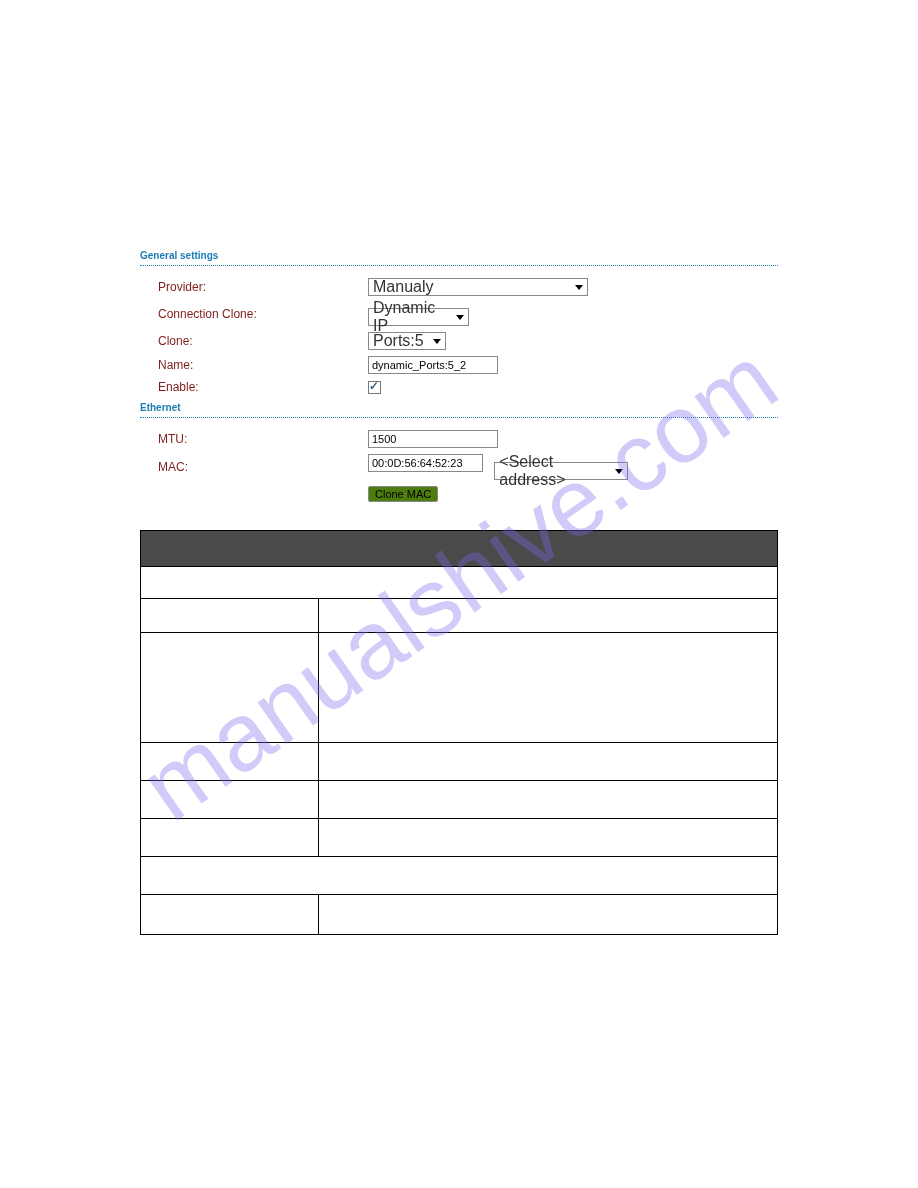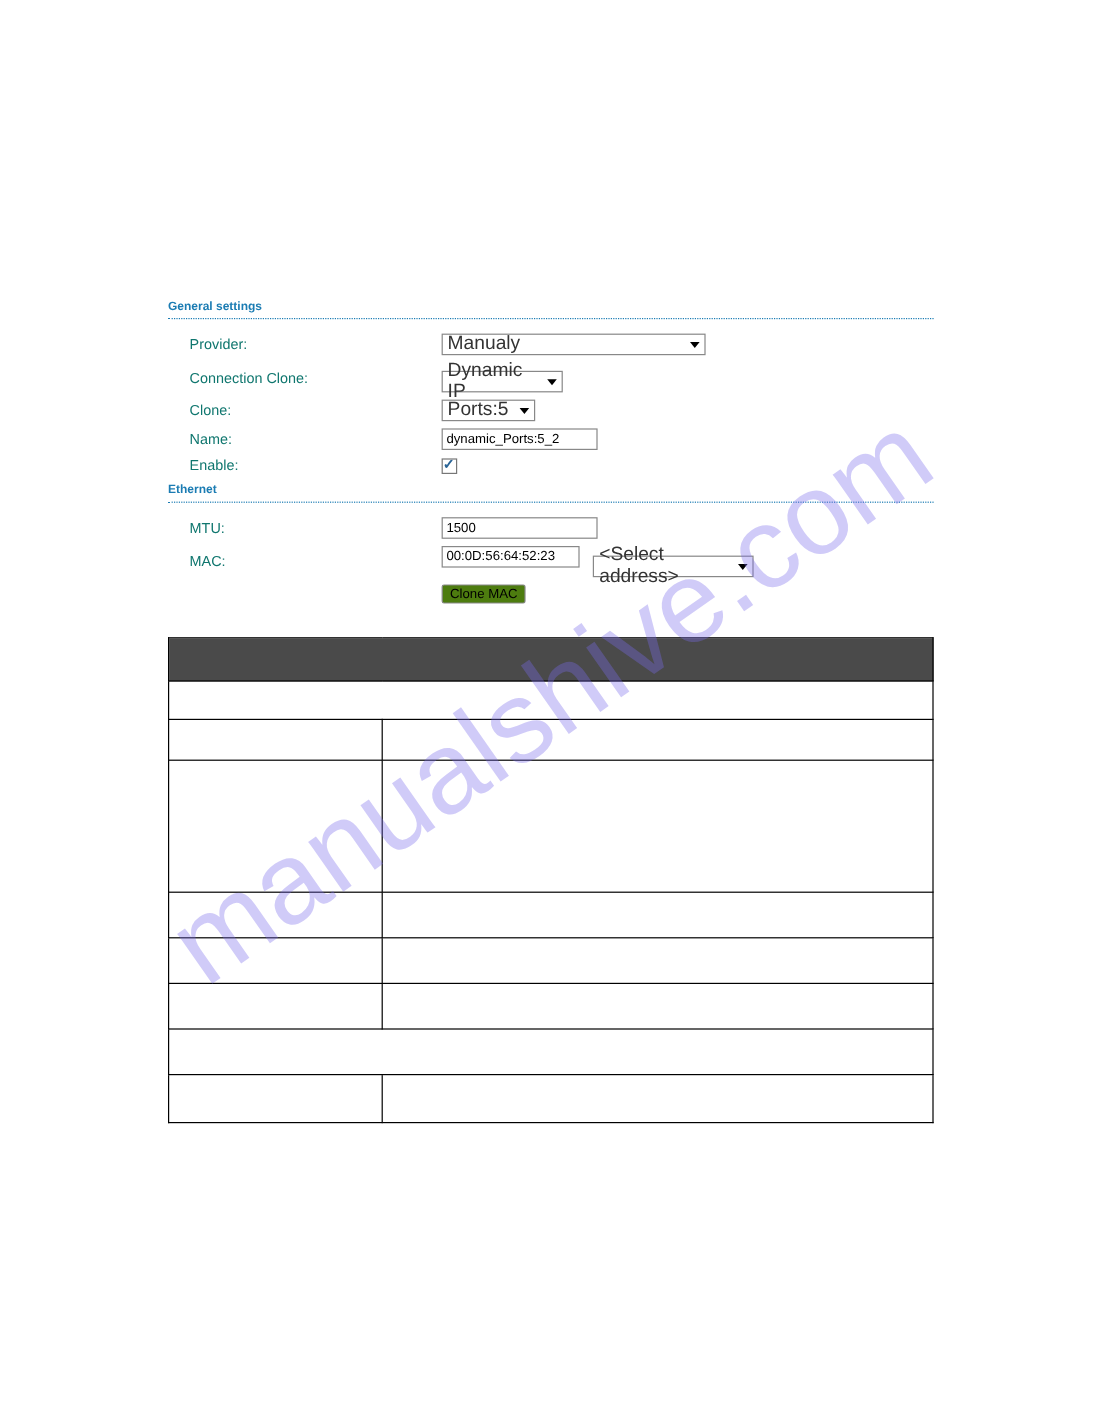--- a/index.html
+++ b/index.html
@@ -41,21 +41,21 @@
     }
     .form-row {
       display: flex;
       align-items: center;
       margin-bottom: 6px;
       font-size: 12px;
       color: #333;
     }
     .form-label {
       width: 210px;
-      color: #0f766e;
+      color: #7f1d1d;
       font-size: 12px;
     }
     .form-value {
       flex: 1;
     }
     .form-value select,
     .form-value input[type="text"] {
       font-family: Tahoma, Verdana, Arial, sans-serif;
       font-size: 11px;
       padding: 6px 3px;

